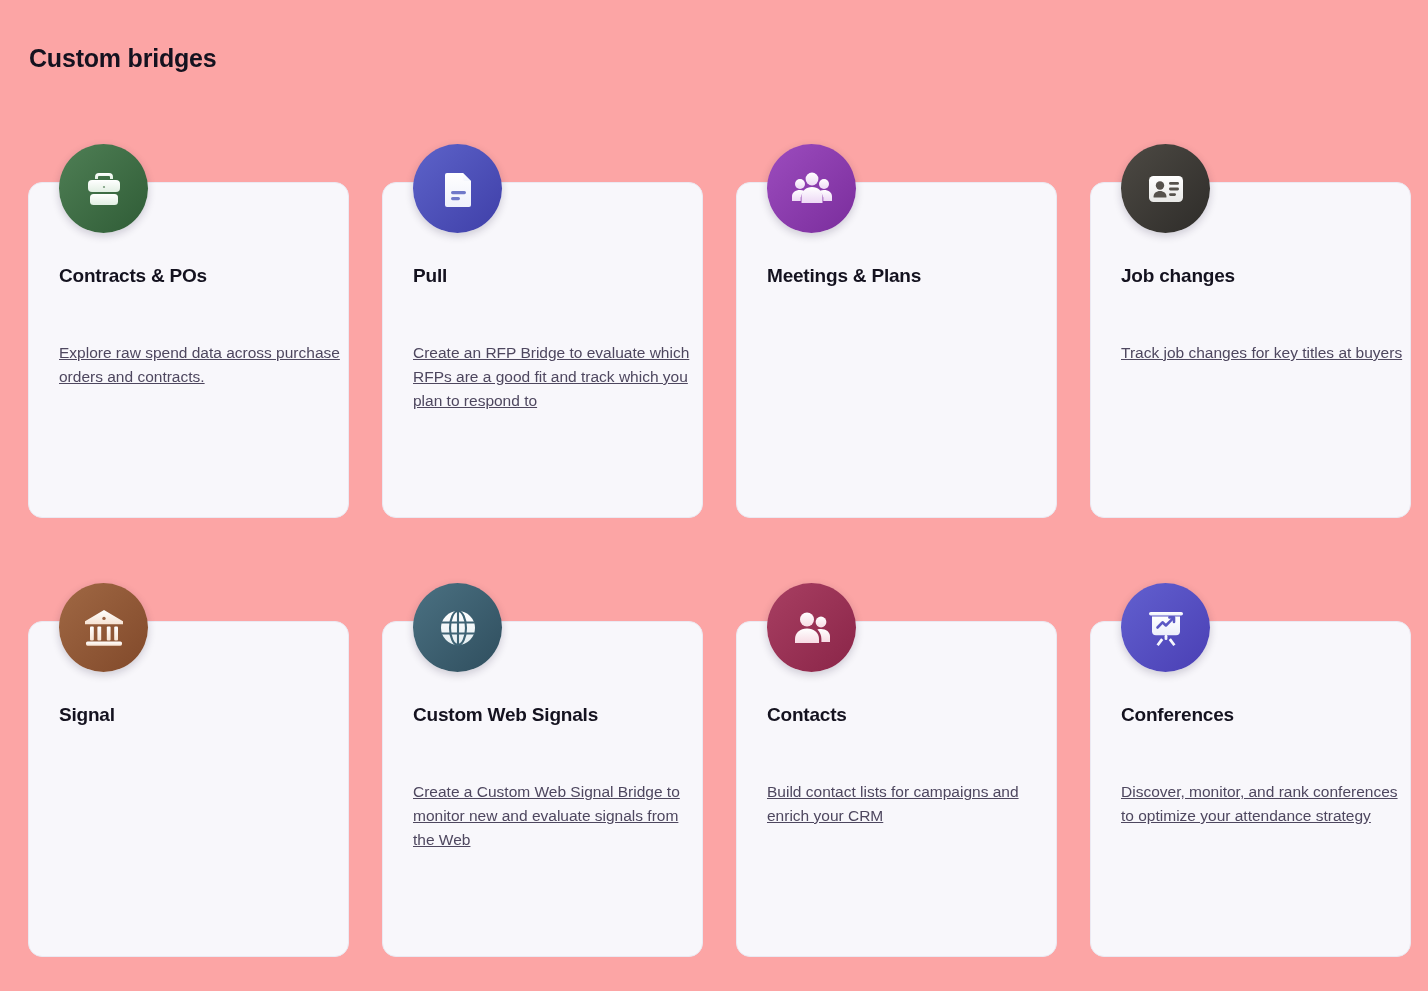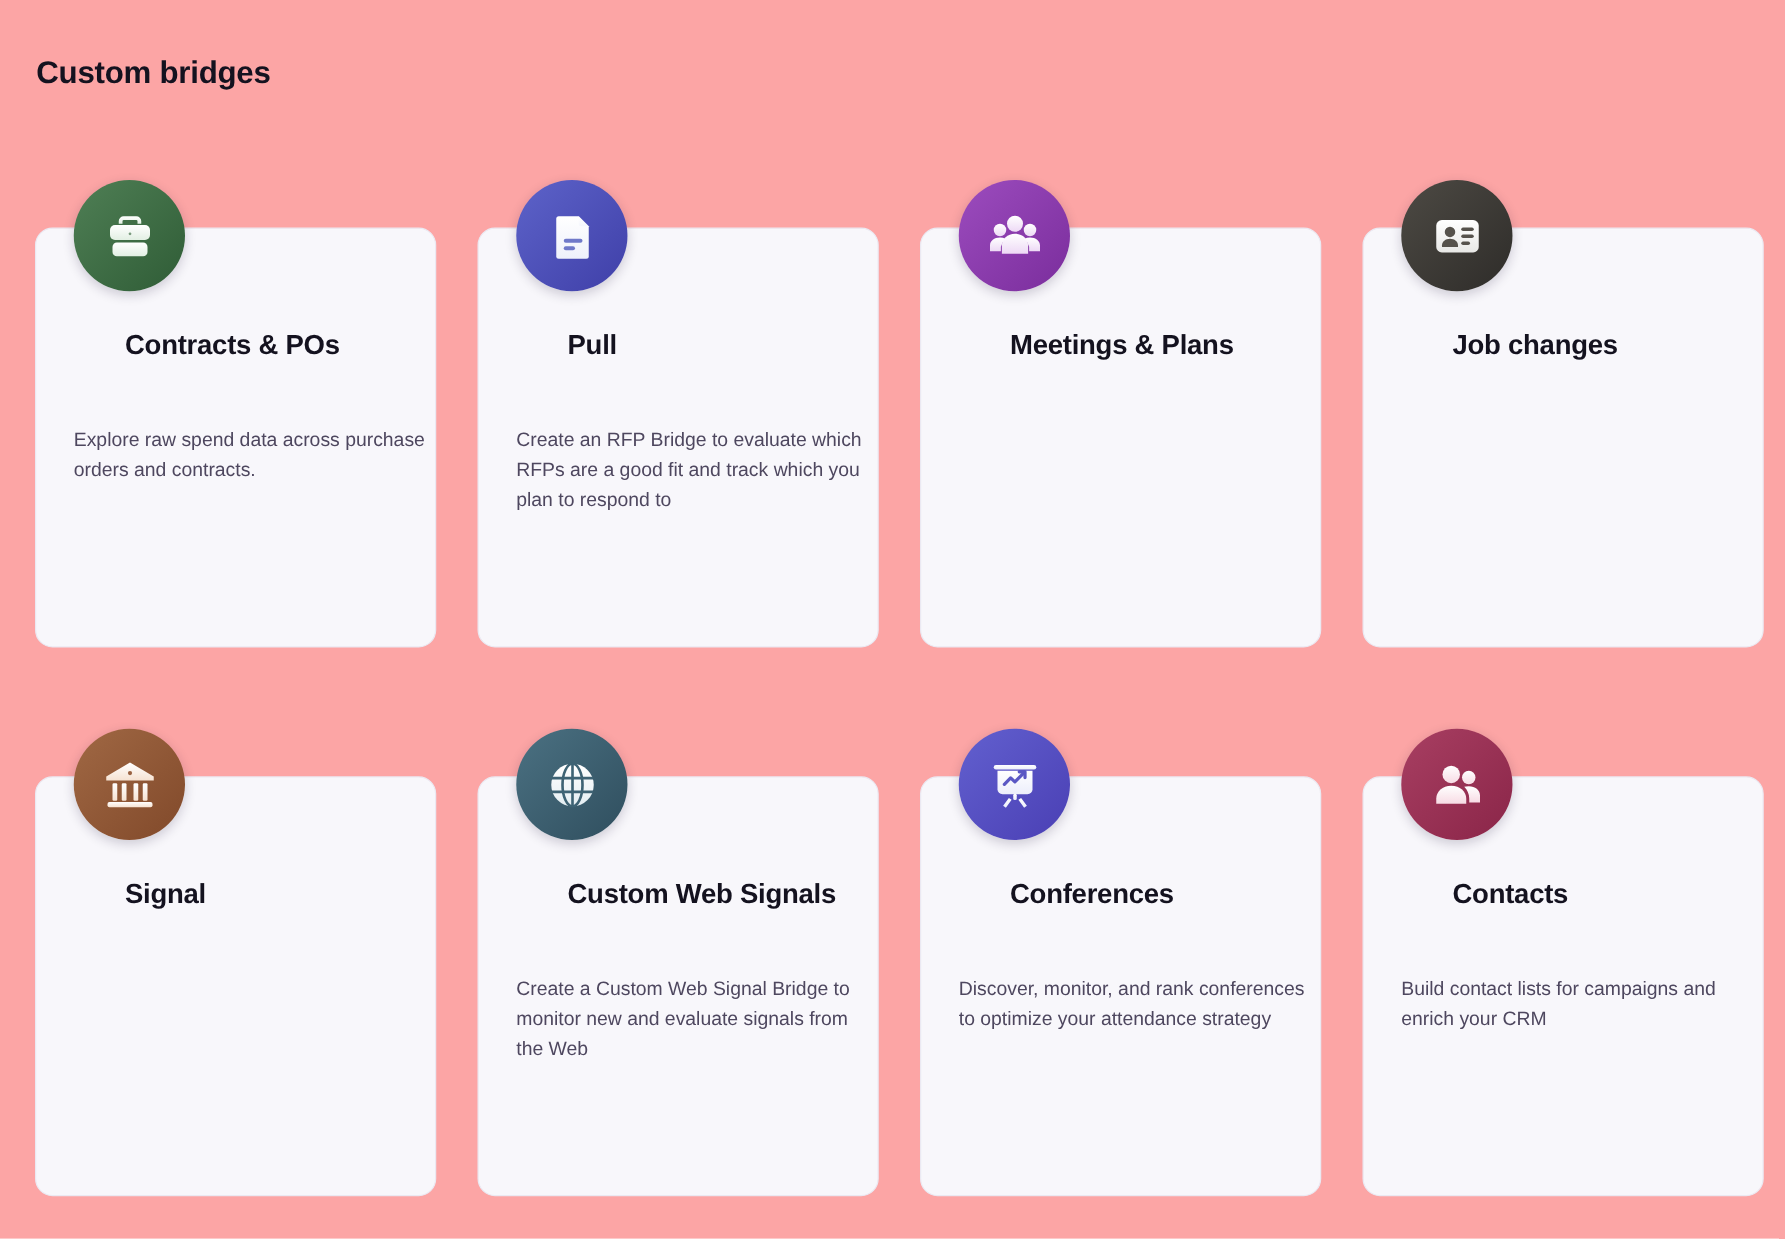--- a/index.html
+++ b/index.html
@@ -64,38 +64,38 @@
     justify-content: center;
     box-shadow: 0 3px 9px rgba(30, 22, 55, 0.20);
   }
 
   .icon-badge svg { display: block; }
 
   .card-title {
     position: absolute;
     left: 30px;
     top: 79px;
-    font-size: 22px;
+    font-size: 19px;
     font-weight: bold;
     letter-spacing: -0.2px;
     color: #14121f;
     line-height: 28px;
     white-space: nowrap;
-    margin-left: 41px;
   }
 
   .card-desc {
     position: absolute;
     left: 30px;
     top: 158px;
     right: 6px;
     font-size: 15.5px;
     font-weight: normal;
     line-height: 24px;
     color: #4e475f;
+    text-decoration: underline;
   }
 </style>
 </head>
 <body>
 
 <div class="page">
 
   <h1 class="page-title">Custom bridges</h1>
 
   <div class="grid">
@@ -173,20 +173,21 @@
               <rect x="7" y="11" width="34" height="26" rx="4.5"></rect>
               <circle cx="18" cy="20.5" r="4.2" fill="#56524c"></circle>
               <path d="M18 26c3.6 0 6.4 2.3 6.4 5.2v1.3H11.6v-1.3C11.6 28.3 14.4 26 18 26z" fill="#56524c"></path>
               <rect x="27" y="17" width="10" height="2.8" rx="1.4" fill="#56524c"></rect>
               <rect x="27" y="22.6" width="10" height="2.8" rx="1.4" fill="#56524c"></rect>
               <rect x="27" y="28.2" width="7" height="2.8" rx="1.4" fill="#56524c"></rect>
             </g>
           </svg>
         </div>
         <div class="card-title">Job changes</div>
+        <div class="card-desc">Track job changes for key titles at buyers</div>
       </div>
       <div class="card">
         <div class="icon-badge" style="background: linear-gradient(135deg, #a06844 0%, #81492a 100%);">
           <svg width="48" height="48" viewBox="0 0 48 48" aria-hidden="true">
             <defs>
               <linearGradient id="g4" x1="0" y1="0" x2="0" y2="1">
                 <stop offset="0" stop-color="#ffffff"></stop>
                 <stop offset="1" stop-color="#f6e3d3"></stop>
               </linearGradient>
             </defs>
@@ -218,20 +219,40 @@
                 <ellipse cx="24" cy="24" rx="8" ry="17"></ellipse>
                 <path d="M7.6 18.5h32.8M7.6 29.5h32.8M24 7v34"></path>
               </g>
             </g>
           </svg>
         </div>
         <div class="card-title">Custom Web Signals</div>
         <div class="card-desc">Create a Custom Web Signal Bridge to monitor new and evaluate signals from the Web</div>
       </div>
       <div class="card">
+        <div class="icon-badge" style="background: linear-gradient(135deg, #a83f62 0%, #8a2548 100%);">
+          <svg width="48" height="48" viewBox="0 0 48 48" aria-hidden="true">
+            <defs>
+              <linearGradient id="g6" x1="0" y1="0" x2="0" y2="1">
+                <stop offset="0" stop-color="#ffffff"></stop>
+                <stop offset="1" stop-color="#f7dbe4"></stop>
+              </linearGradient>
+            </defs>
+            <g fill="url(#g6)">
+              <circle cx="19" cy="15.5" r="7"></circle>
+              <circle cx="33" cy="18" r="5.4"></circle>
+              <path d="M19 24.5c7 0 12 4.6 12 10.4V39H7v-4.1C7 29.1 12 24.5 19 24.5z"></path>
+              <path d="M33 25c5.2 0 9 3.1 9 7.3V38h-8.6v-3.1c0-3.7-1.5-7-4-9.5.9-.26 2.1-.4 3.6-.4z"></path>
+            </g>
+          </svg>
+        </div>
+        <div class="card-title">Contacts</div>
+        <div class="card-desc">Build contact lists for campaigns and enrich your CRM</div>
+      </div>
+      <div class="card">
         <div class="icon-badge" style="background: linear-gradient(135deg, #6260cf 0%, #4a3fb4 100%);">
           <svg width="48" height="48" viewBox="0 0 48 48" aria-hidden="true">
             <defs>
               <linearGradient id="g7" x1="0" y1="0" x2="0" y2="1">
                 <stop offset="0" stop-color="#ffffff"></stop>
                 <stop offset="1" stop-color="#eceefb"></stop>
               </linearGradient>
             </defs>
             <g fill="url(#g7)">
               <rect x="7" y="8" width="34" height="3.6" rx="1.8"></rect>
@@ -239,35 +260,15 @@
               <rect x="22.6" y="31" width="2.8" height="5" rx="1.2"></rect>
               <path d="M14.5 40.5l4.6-6.2 2.2 1.6-4.6 6.2zM33.5 40.5l-4.6-6.2-2.2 1.6 4.6 6.2z"></path>
               <path d="M15.5 23.5l5-5.2 3.4 3.2 6.6-6.6" fill="none" stroke="#5b58c4" stroke-width="2.6" stroke-linecap="round" stroke-linejoin="round"></path>
               <path d="M27.4 13.4h4.6v4.6" fill="none" stroke="#5b58c4" stroke-width="2.6" stroke-linecap="round" stroke-linejoin="round"></path>
             </g>
           </svg>
         </div>
         <div class="card-title">Conferences</div>
         <div class="card-desc">Discover, monitor, and rank conferences to optimize your attendance strategy</div>
       </div>
-      <div class="card">
-        <div class="icon-badge" style="background: linear-gradient(135deg, #a83f62 0%, #8a2548 100%);">
-          <svg width="48" height="48" viewBox="0 0 48 48" aria-hidden="true">
-            <defs>
-              <linearGradient id="g6" x1="0" y1="0" x2="0" y2="1">
-                <stop offset="0" stop-color="#ffffff"></stop>
-                <stop offset="1" stop-color="#f7dbe4"></stop>
-              </linearGradient>
-            </defs>
-            <g fill="url(#g6)">
-              <circle cx="19" cy="15.5" r="7"></circle>
-              <circle cx="33" cy="18" r="5.4"></circle>
-              <path d="M19 24.5c7 0 12 4.6 12 10.4V39H7v-4.1C7 29.1 12 24.5 19 24.5z"></path>
-              <path d="M33 25c5.2 0 9 3.1 9 7.3V38h-8.6v-3.1c0-3.7-1.5-7-4-9.5.9-.26 2.1-.4 3.6-.4z"></path>
-            </g>
-          </svg>
-        </div>
-        <div class="card-title">Contacts</div>
-        <div class="card-desc">Build contact lists for campaigns and enrich your CRM</div>
-      </div>
     </div>
 
 </div>
 
 </body></html>

